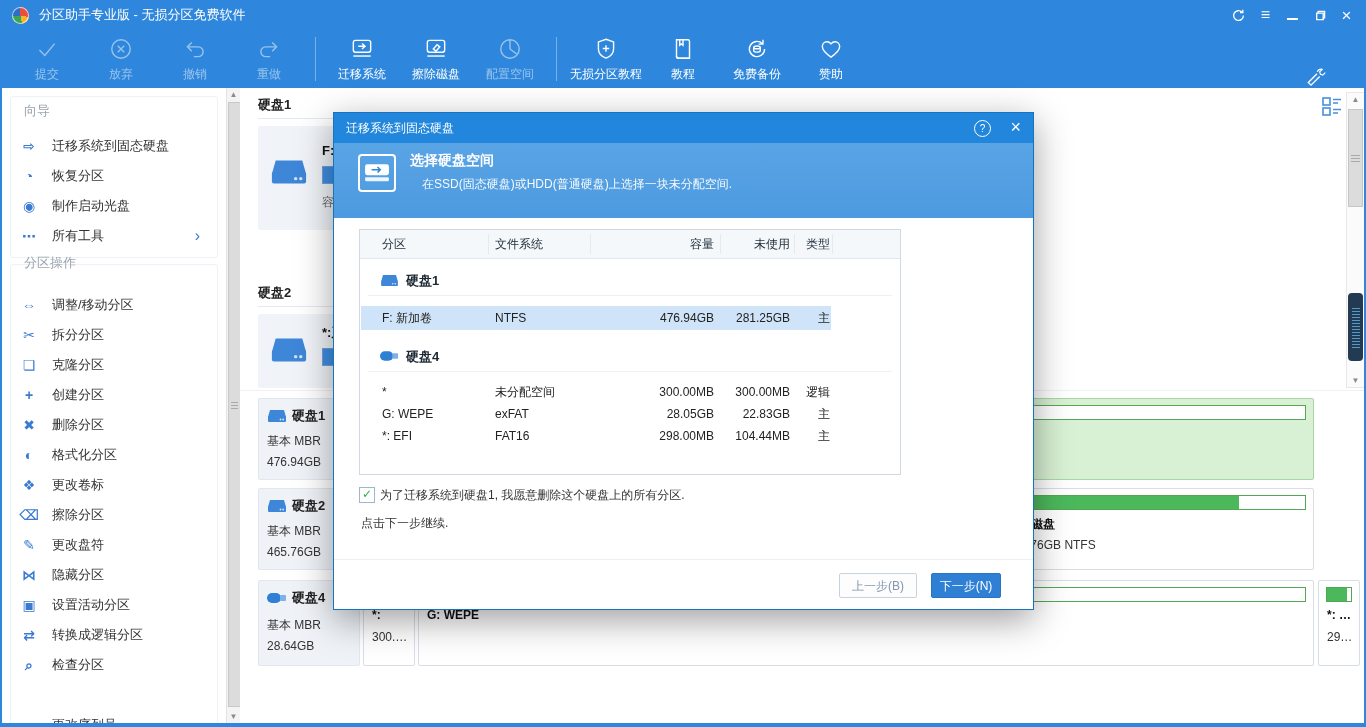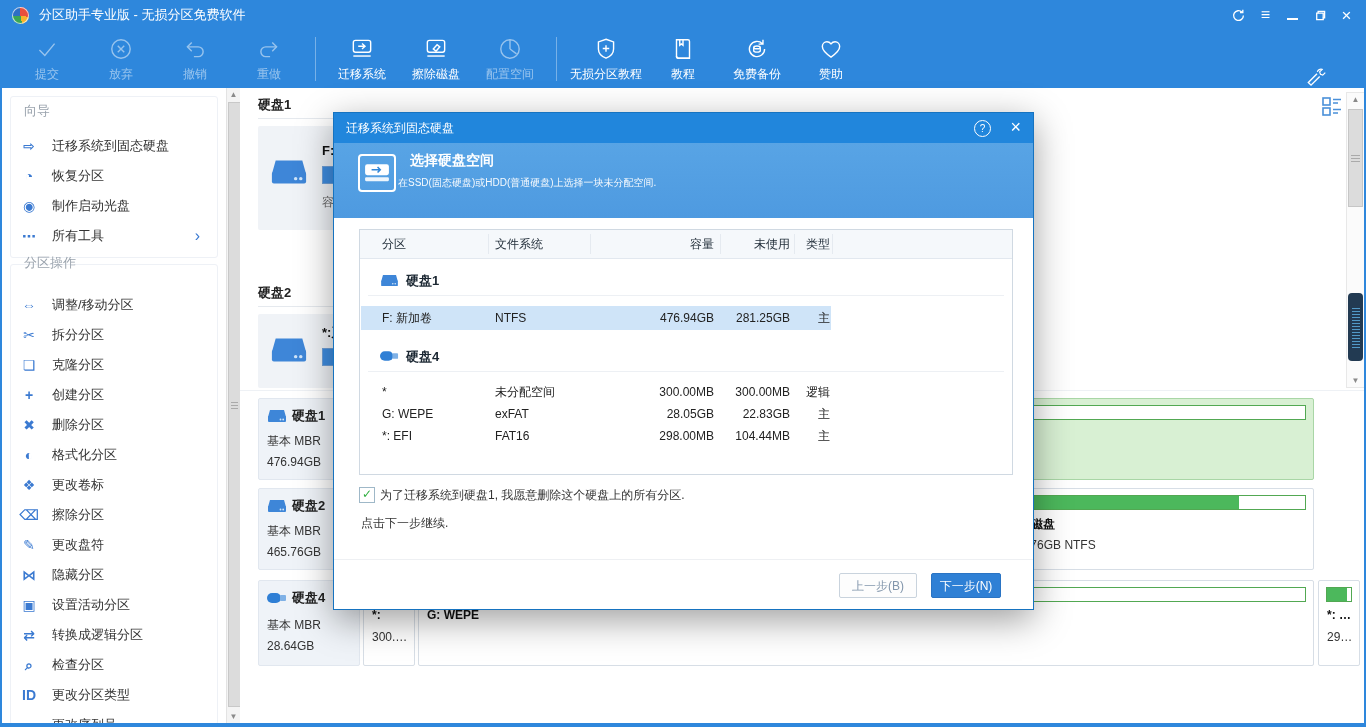--- a/index.html
+++ b/index.html
@@ -65,22 +65,22 @@
   .dialog{position:absolute;left:333px;top:112px;width:699px;height:496px;background:#fff;border:1px solid #1673c0;
           box-shadow:0 10px 34px rgba(0,0,0,.38);z-index:50;}
   .dlg-title{position:absolute;left:0;top:0;right:0;height:30px;background:#2186DC;color:#fff;display:flex;align-items:center;padding-left:12px;font-size:12px;}
   .dlg-help{position:absolute;right:42px;top:7px;width:15px;height:15px;border:1px solid #fff;border-radius:50%;
             color:#fff;font-size:10px;text-align:center;line-height:15px;cursor:pointer;}
   .dlg-close{position:absolute;right:12px;top:4px;color:#fff;font-size:18px;cursor:pointer;}
   .dlg-head{position:absolute;left:0;top:30px;right:0;height:75px;background:linear-gradient(#58a4e5,#4e9ae0);color:#fff;}
   .dh-ico{position:absolute;left:24px;top:11px;width:38px;height:38px;border:2px solid #fff;border-radius:4px;box-sizing:border-box;
           display:flex;align-items:center;justify-content:center;}
   .dh-title{position:absolute;left:76px;top:9px;font-weight:bold;font-size:14px;}
-  .dh-sub{position:absolute;left:64px;top:33px;font-size:10px;color:rgba(255,255,255,.95);}
-  .dtable{position:absolute;left:25px;top:116px;width:654px;height:246px;border:1px solid #d0d9e2;background:#fff;box-sizing:border-box;}
+  .dh-sub{position:absolute;left:88px;top:33px;font-size:12px;color:rgba(255,255,255,.95);}
+  .dtable{position:absolute;left:25px;top:116px;width:542px;height:246px;border:1px solid #d0d9e2;background:#fff;box-sizing:border-box;}
   .dt-head{position:absolute;left:0;top:0;right:0;height:28px;background:#f5f8fb;border-bottom:1px solid #e2e8ef;}
   .dt-vline{position:absolute;top:4px;height:20px;width:1px;background:#e5eaf0;}
   .hc{position:absolute;top:0;height:28px;line-height:28px;font-size:12px;color:#24303c;}
   .c-part{left:22px;width:105px;}
   .c-fs{left:135px;width:100px;}
   .c-cap{left:236px;width:118px;text-align:right;}
   .c-un{left:356px;width:74px;text-align:right;}
   .c-ty{left:436px;width:34px;text-align:right;}
   .dgroup{position:absolute;left:0;right:0;height:30px;}
   .dg-name{position:absolute;left:46px;top:6px;font-weight:bold;font-size:13px;color:#1c2833;}
@@ -289,24 +289,20 @@
       <span>设置活动分区</span>
     </div>
     <div class="sb-item" style="top:533px;">
       <span class="sb-ico">⇄</span>
       <span>转换成逻辑分区</span>
     </div>
     <div class="sb-item" style="top:563px;">
       <span class="sb-ico">⌕</span>
       <span>检查分区</span>
     </div>
-    <div class="sb-item" style="top:593px;">
-      <span class="sb-ico">ID</span>
-      <span>更改分区类型</span>
-    </div>
     <div class="sb-item" style="top:623px;">
       <span class="sb-ico">▬</span>
       <span>更改序列号</span>
     </div>
   </div>
 
   <div class="sb-scroll">
     <span class="arr" style="top:0;">▲</span>
     <span class="sb-thumb">
         <span class="grip"></span>

